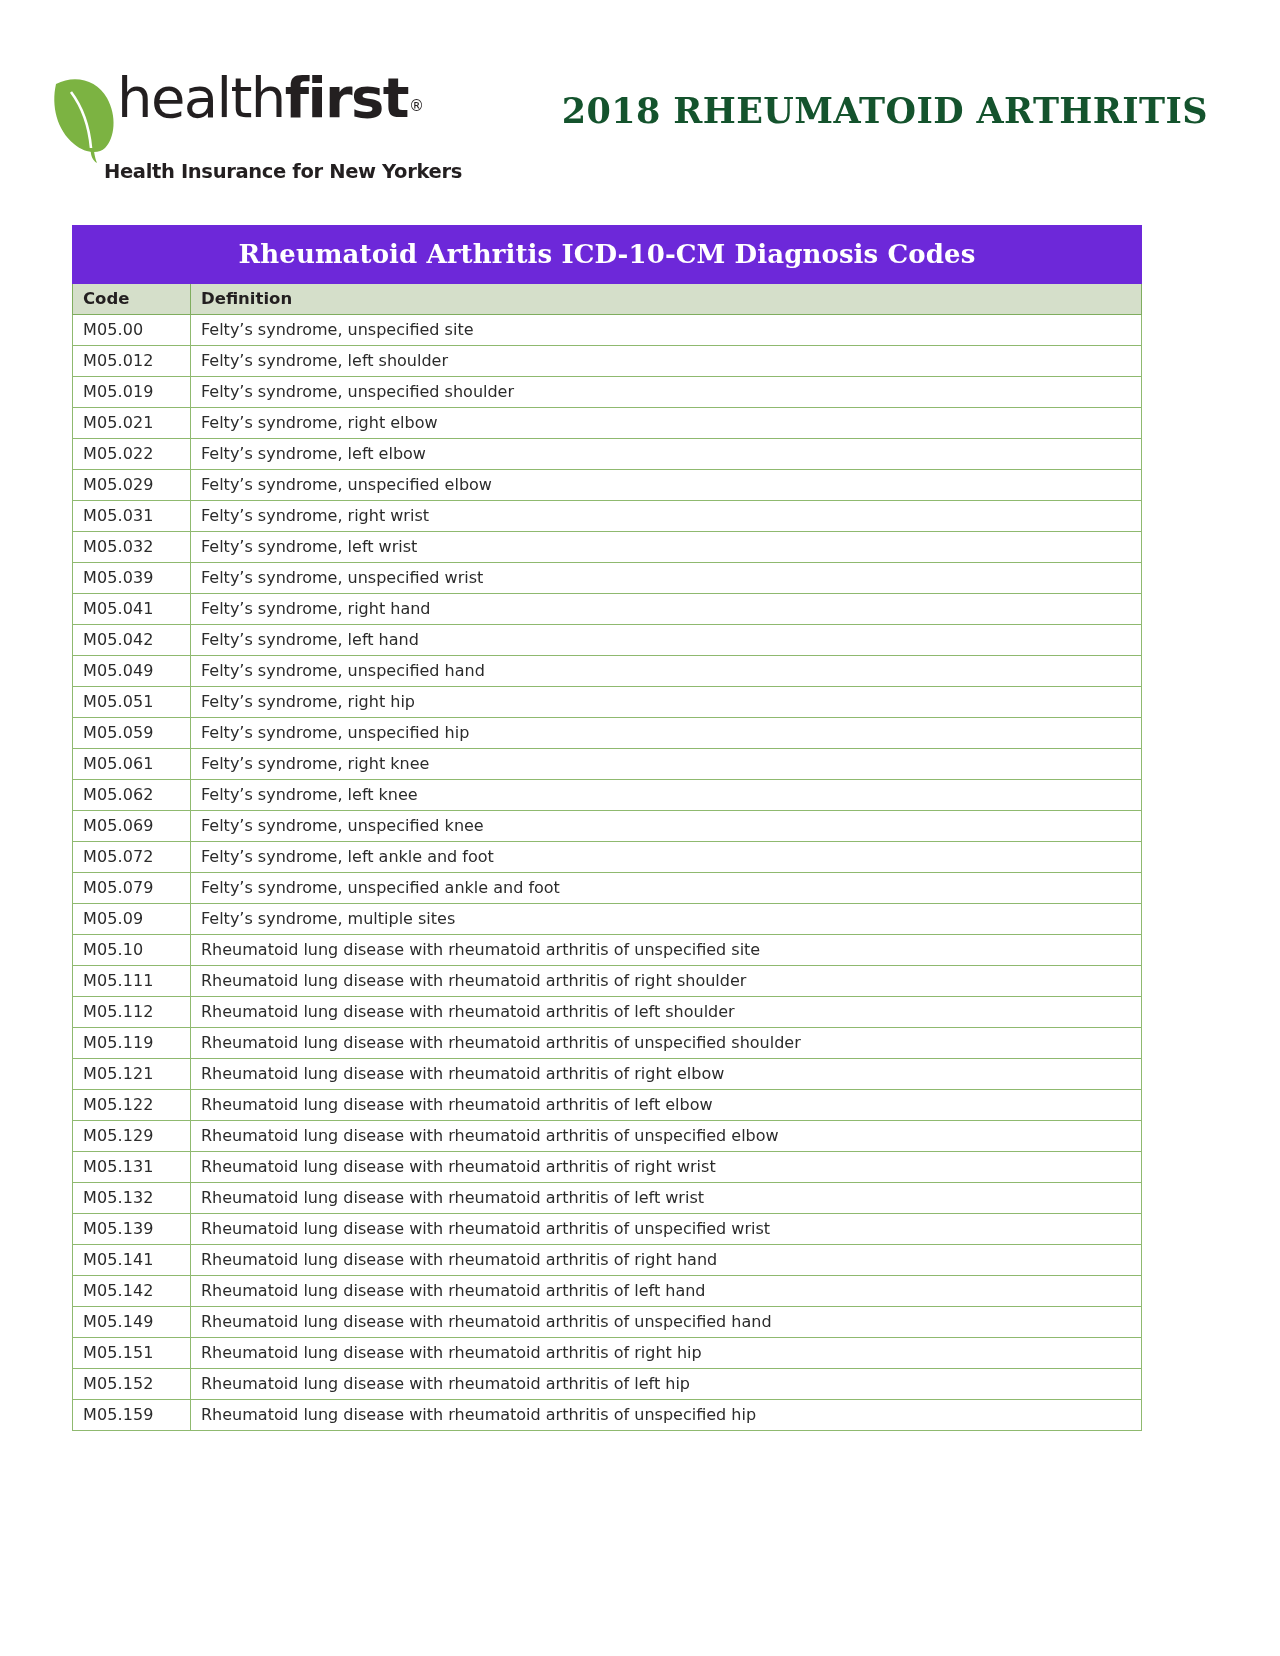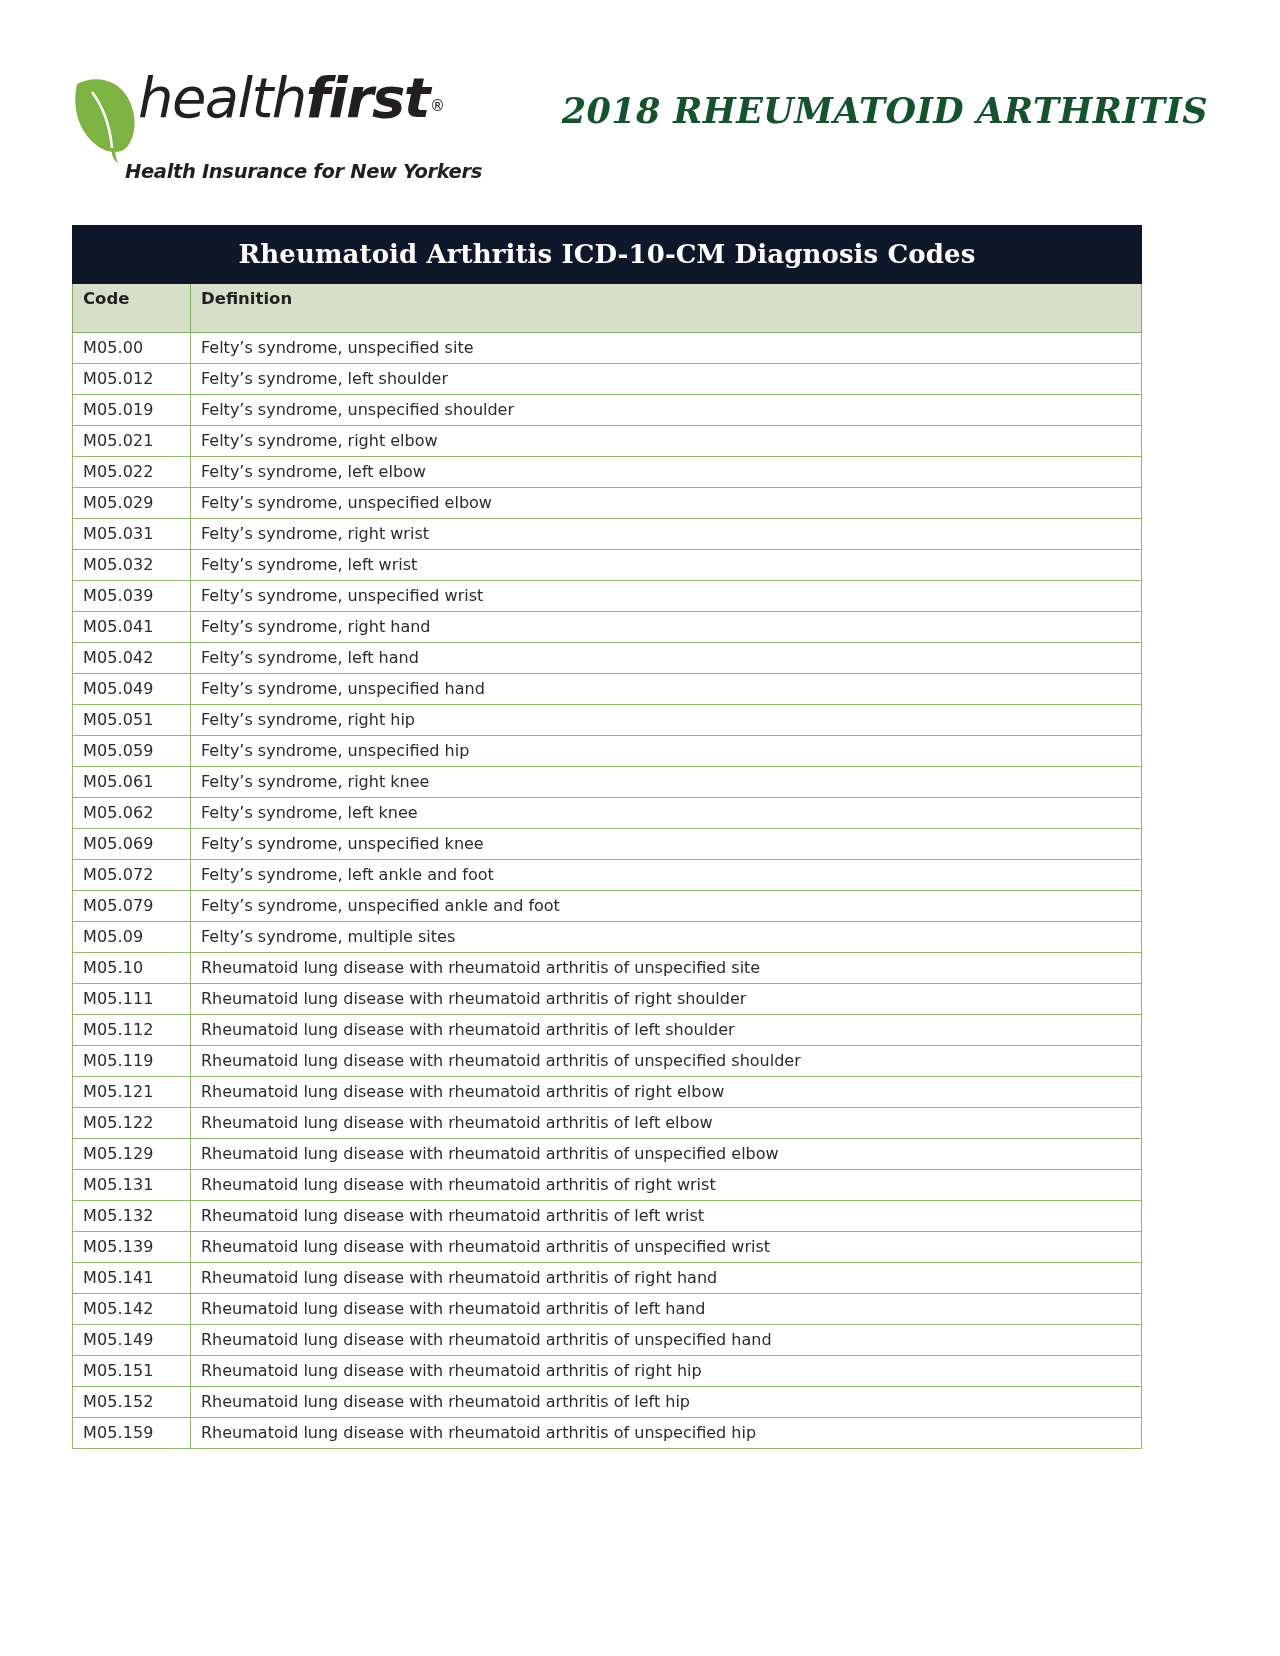--- a/index.html
+++ b/index.html
@@ -14,23 +14,22 @@
     color: #231f20;
     position: relative;
     overflow: hidden;
   }
 
   
   .page-header {
     display: flex;
     align-items: flex-start;
     justify-content: space-between;
-    padding: 62px 72px 0 68px;
+    padding: 62px 72px 0 47px;
     box-sizing: border-box;
-    font-style: italic;
   }
 
   .brand {
     display: block;
     width: 350px;
     flex: 0 0 auto;
     padding-top: 4px;
   }
   .brand-mark {
     display: flex;
@@ -92,39 +91,39 @@
     margin: 42px 0 0 72px;
     width: 1070px;
   }
   table.codes {
     border-collapse: collapse;
     width: 100%;
     table-layout: fixed;
   }
   table.codes caption {
     caption-side: top;
-    background: #0f172a;
+    background: #6d28d9;
     color: #ffffff;
     font-family: "DejaVu Serif", serif;
     font-weight: 700;
     font-size: 26px;
     line-height: 30px;
     letter-spacing: 0.1px;
     padding: 14px 8px 15px 8px;
     text-align: center;
     box-sizing: border-box;
   }
   table.codes th {
     background: #d5dfca;
     font-family: "DejaVu Sans", sans-serif;
     font-weight: 700;
     font-size: 16.5px;
     color: #231f20;
     text-align: left;
-    padding: 5px 0 24px 10px;
+    padding: 5px 0 6px 10px;
     border: 1px solid #7fad5e;
     border-top: none;
     height: 26px;
     box-sizing: border-box;
   }
   table.codes td {
     font-family: "DejaVu Sans", sans-serif;
     font-size: 16px;
     line-height: 19px;
     color: #2b2b2b;

